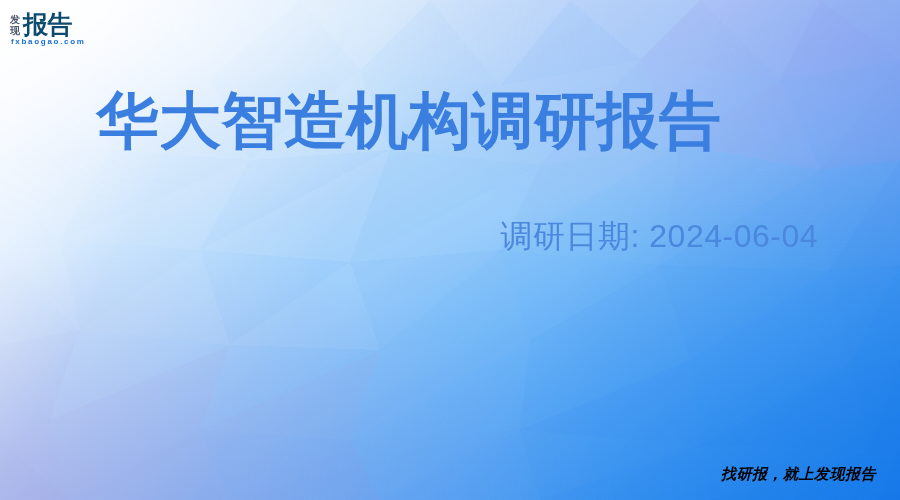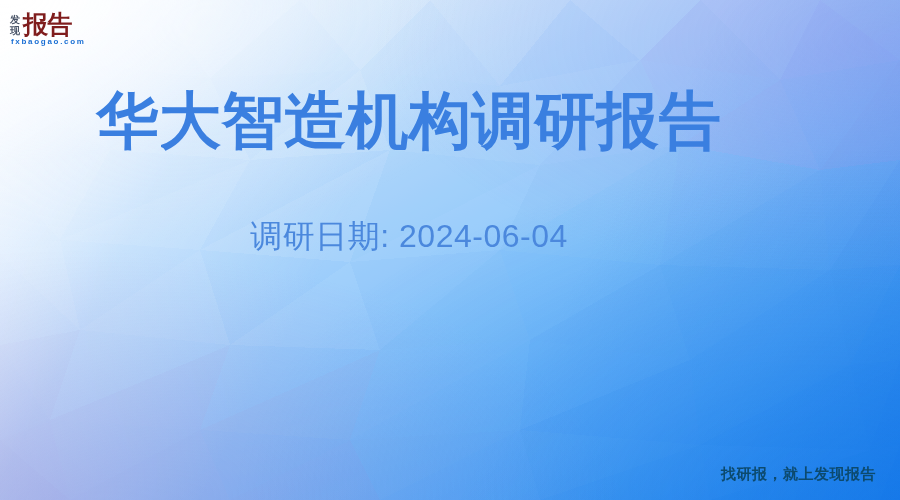--- a/index.html
+++ b/index.html
@@ -95,21 +95,21 @@
     font-size: 10px;
     line-height: 11px;
     font-weight: 700;
     color: #4a5568;
     letter-spacing: 0px;
   }
   .logo-main {
     font-size: 25px;
     line-height: 25px;
     font-weight: 900;
-    color: #7f1d1d;
+    color: #0c4a6e;
     letter-spacing: -0.5px;
   }
   .logo-url {
     margin-top: 0;
     margin-left: 1px;
     font-size: 8px;
     line-height: 10px;
     font-weight: 700;
     color: #1a6fd4;
     letter-spacing: 1.7px;
@@ -133,31 +133,33 @@
     white-space: nowrap;
   }
   #subtitle {
     margin-top: 59px;
     font-size: 32px;
     line-height: 38px;
     font-weight: 300;
     color: #4b88dd;
     letter-spacing: 0.5px;
     white-space: nowrap;
+    text-align: right;
   }
 
   
   #slogan {
     position: absolute;
     right: 24px;
     bottom: 16px;
     font-size: 15px;
     line-height: 20px;
     font-weight: 700;
-    color: #0c4a6e;
+    font-style: italic;
+    color: #000000;
     letter-spacing: 0.5px;
     white-space: nowrap;
   }
 </style>
 </head>
 <body>
 
 <div id="cover">
 
   <svg id="poly-bg" viewBox="0 0 900 500" preserveAspectRatio="none" shape-rendering="crispEdges">

